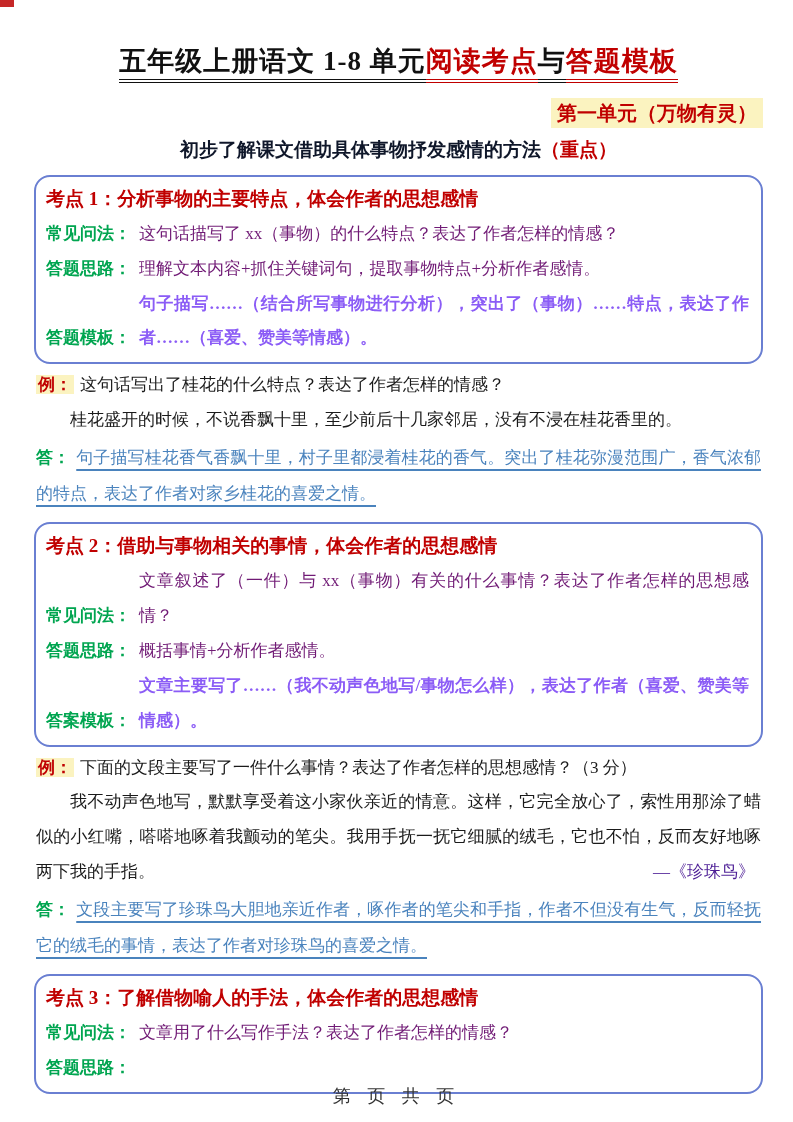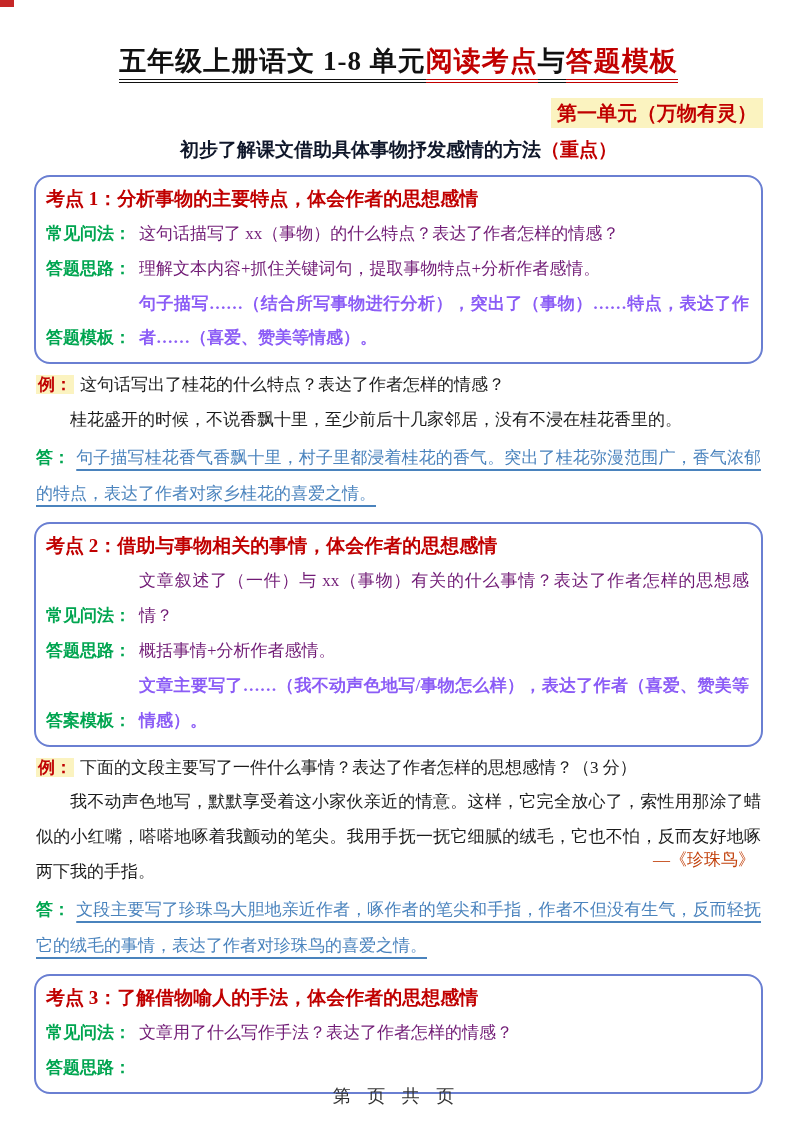--- a/index.html
+++ b/index.html
@@ -47,21 +47,21 @@
   .row.template .txt{color:#8b5cf6;font-weight:bold;}
 
   
   .example{margin:4px 2px 0 2px;font-size:17px;}
   .ex-q{margin:4px 0 0 0;line-height:2.05;}
   .ex-lbl{
     color:#c00000;font-weight:bold;background:#fbf3c0;
     padding:0 2px;margin-right:6px;
   }
   .ex-passage{margin:0;line-height:2.05;text-indent:2em;text-align:justify;position:relative;}
-  .attribution{position:absolute;right:6px;bottom:12px;text-indent:0;color:#c2410c;}
+  .attribution{position:absolute;right:6px;bottom:0;text-indent:0;color:#4c1d95;}
   .ex-a{margin:2px 0 6px 0;line-height:2.1;text-align:justify;}
   .ans-lbl{color:#00a550;font-weight:bold;margin-right:6px;}
   .ans-txt{
     color:#4a83bd;
     text-decoration:underline;
     text-decoration-color:#4a83bd;
     text-underline-offset:6px;
     text-decoration-thickness:1.5px;
   }
 

